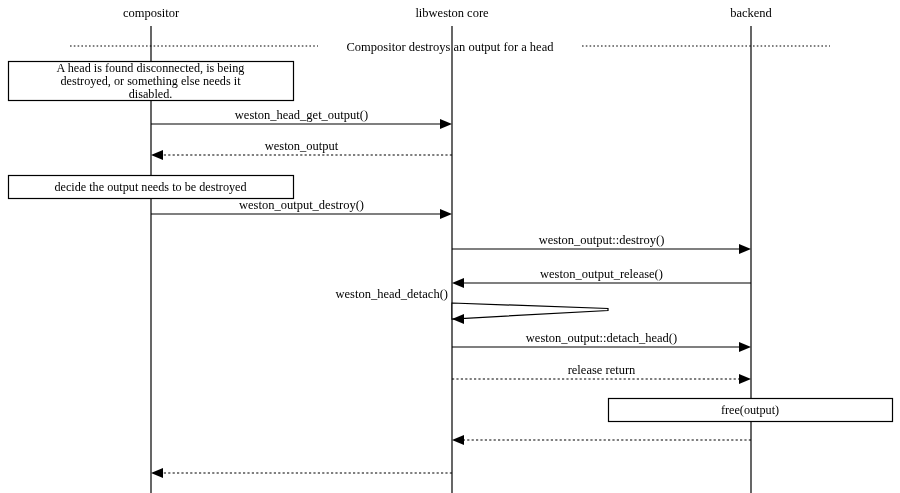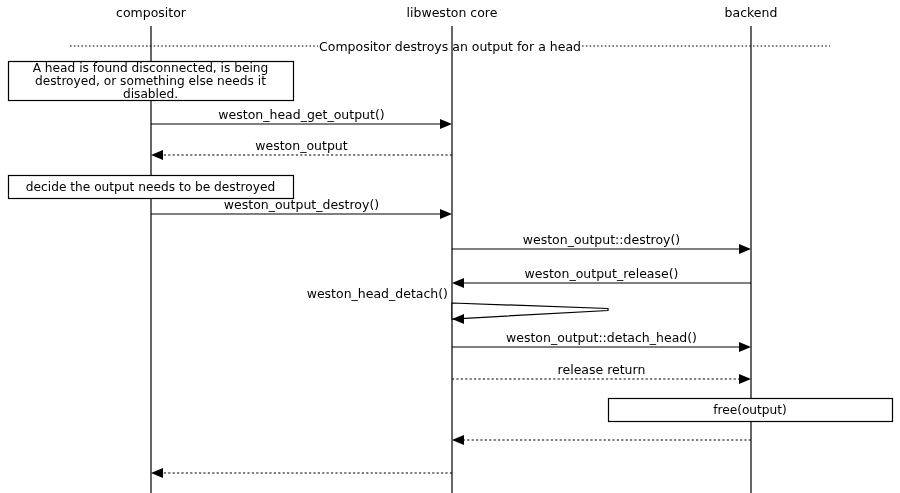--- a/index.html
+++ b/index.html
@@ -11,20 +11,21 @@
   body {
     font-family: "DejaVu Sans", "Liberation Sans", sans-serif;
     color: #000000;
   }
   #diagram-root {
     position: relative;
     width: 900px;
     height: 493px;
     overflow: hidden;
     background: #ffffff;
+    font-family: Liberation Serif, serif;
   }
   #diagram-svg {
     position: absolute;
     left: 0;
     top: 0;
     width: 900px;
     height: 493px;
   }
   .lifeline-head-label {
     font-size: 12.5px;

